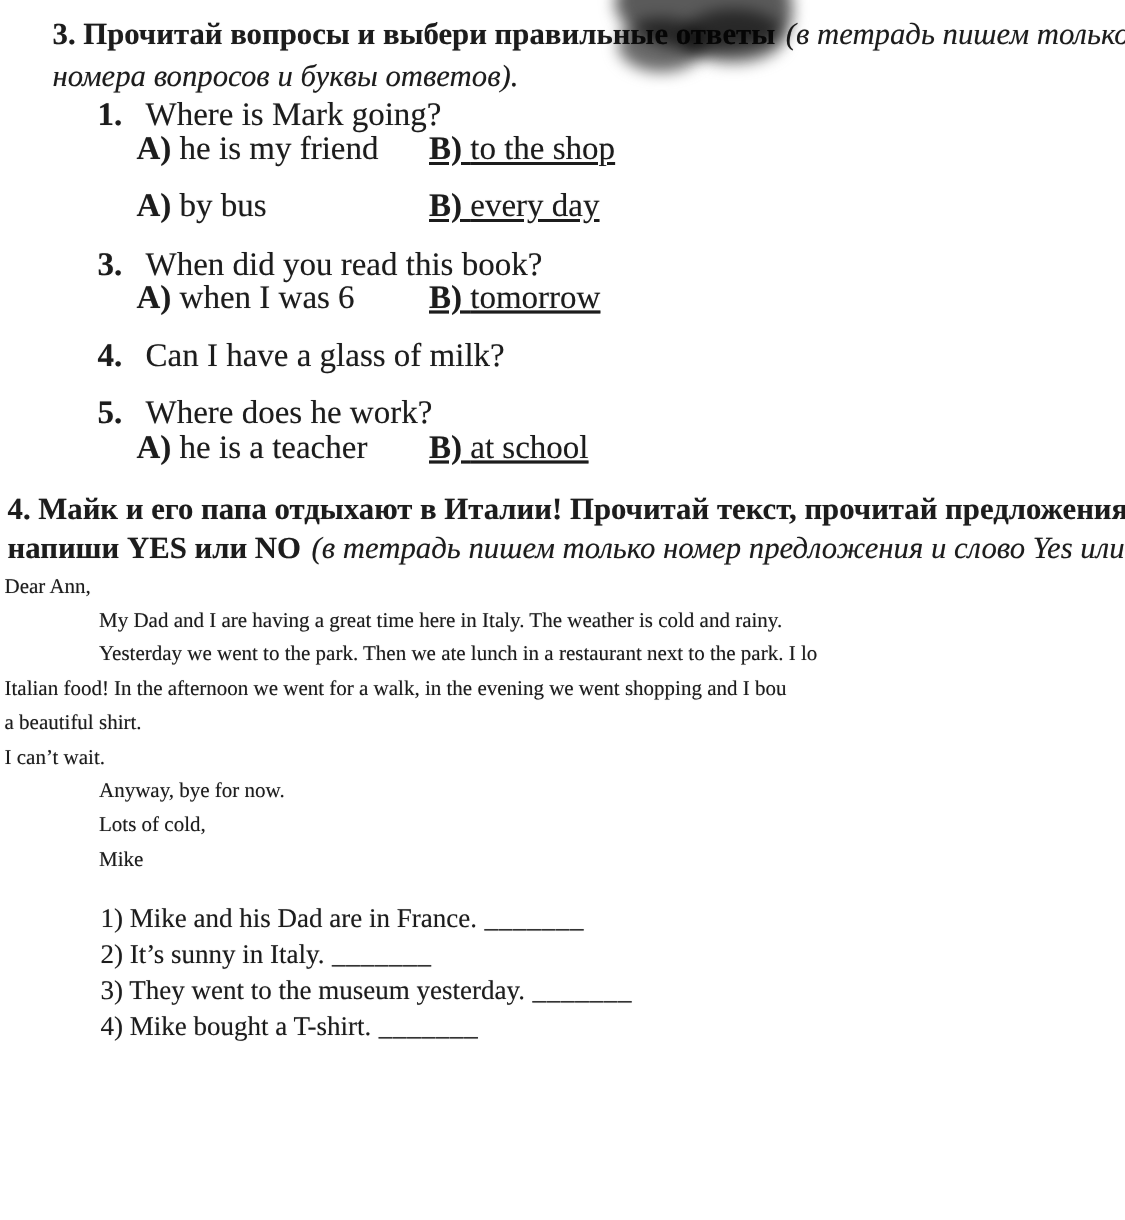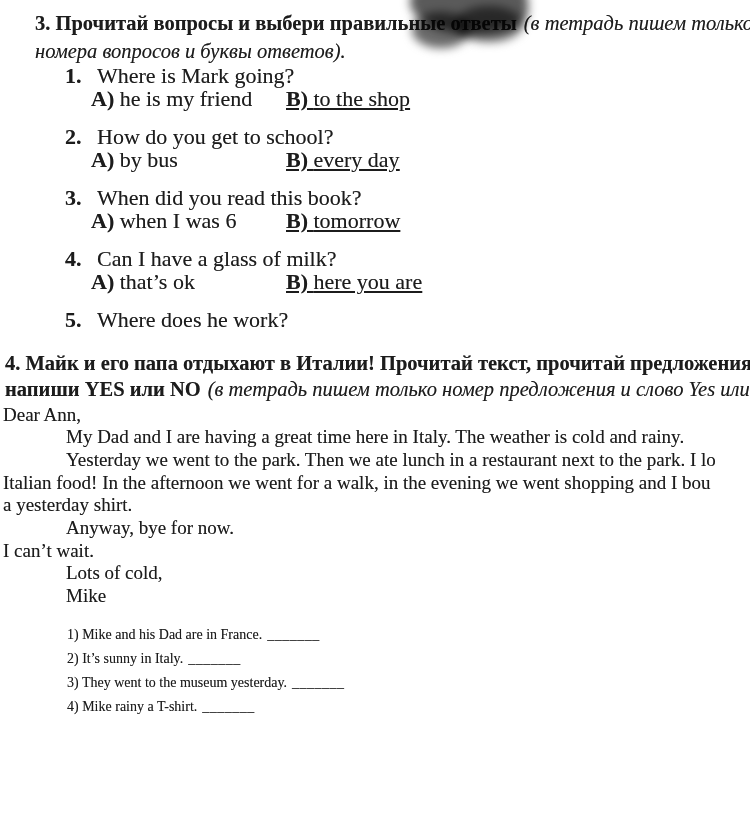--- a/index.html
+++ b/index.html
@@ -24,26 +24,26 @@
   .qblock{margin-left:65px;font-size:22px;line-height:22.5px;}
   .qblock + .qblock{margin-top:16px;}
   .qnum{display:inline-block;min-width:24px;margin-right:8px;}
   .opts{margin-left:26px;text-decoration:underline;}
   .optA{display:inline-block;width:195px;}
 
   
   .h4{margin-top:18px;margin-left:5px;font-size:20.5px;line-height:26px;}
 
   
-  .letter{margin-top:2px;font-size:19px;line-height:22.7px;}
+  .letter{margin-top:2px;font-size:14px;line-height:22.7px;}
   .lline{margin-left:3px;white-space:nowrap;}
   .lline.ind{margin-left:66px;}
 
   
-  .statements{margin-top:15px;margin-left:67px;font-size:14px;line-height:24px;}
+  .statements{margin-top:15px;margin-left:67px;font-size:18px;line-height:24px;}
   .blank{margin-left:5px;letter-spacing:0.5px;}
 
   
   .smudge{position:absolute;left:0;top:0;width:750px;height:0;pointer-events:none;}
   .smudge i{position:absolute;display:block;mix-blend-mode:multiply;filter:blur(5px);}
   .smudge .s1{left:410px;top:-26px;width:118px;height:60px;background:#5a5a5a;border-radius:50% 50% 45% 55% / 50% 50% 40% 60%;}
   .smudge .s2{left:412px;top:12px;width:58px;height:36px;background:#6a6a6a;border-radius:50%;}
   .smudge .s3{left:455px;top:6px;width:68px;height:36px;background:#707070;border-radius:50%;}
 </style>
 </head>
@@ -61,83 +61,80 @@
   <div class="qblock">
     <div>
       <span class="qnum b">1.</span><span>Where is Mark going?</span>
     </div>
     <div class="opts">
       <span class="optA"><span class="b">A)</span> <span>he is my friend</span></span><span><span class="b">B)</span> <span>to the shop</span></span>
     </div>
   </div>
 
   <div class="qblock">
-    <div>
-      <span class="qnum b">2.</span><span>How do you get to school?</span>
-    </div>
     <div class="opts">
       <span class="optA"><span class="b">A)</span> <span>by bus</span></span><span><span class="b">B)</span> <span>every day</span></span>
     </div>
   </div>
 
   <div class="qblock">
     <div>
       <span class="qnum b">3.</span><span>When did you read this book?</span>
     </div>
     <div class="opts">
       <span class="optA"><span class="b">A)</span> <span>when I was 6</span></span><span><span class="b">B)</span> <span>tomorrow</span></span>
     </div>
   </div>
 
   <div class="qblock">
     <div>
       <span class="qnum b">4.</span><span>Can I have a glass of milk?</span>
     </div>
-    <div class="opts">
-      <span class="optA"><span class="b">A)</span> <span>that’s ok</span></span><span><span class="b">B)</span> <span>here you are</span></span>
-    </div>
   </div>
 
   <div class="qblock">
     <div>
       <span class="qnum b">5.</span><span>Where does he work?</span>
+    </div>
+    <div class="opts">
+      <span class="optA"><span class="b">A)</span> <span>he is a teacher</span></span><span><span class="b">B)</span> <span>at school</span></span>
     </div>
   </div>
 
   <div class="h4">
     <div class="b nowrap">4. Майк и его папа отдыхают в Италии! Прочитай текст, прочитай предложения и</div>
     <div class="nowrap">
       <span class="b">напиши YES или NO</span><span class="i gap">(в тетрадь пишем только номер предложения и слово Yes или No</span>
     </div>
   </div>
 
   <div class="letter">
     <div class="lline">Dear Ann,</div>
     <div class="lline ind">My Dad and I are having a great time here in Italy. The weather is cold and rainy.</div>
     <div class="lline ind">Yesterday we went to the park. Then we ate lunch in a restaurant next to the park. I lo</div>
     <div class="lline">Italian food! In the afternoon we went for a walk, in the evening we went shopping and I bou</div>
-    <div class="lline">a yesterday shirt.</div>
+    <div class="lline">a beautiful shirt.</div>
+    <div class="lline">I can’t wait.</div>
     <div class="lline ind">Anyway, bye for now.</div>
-    <div class="lline">I can’t wait.</div>
     <div class="lline ind">Lots of cold,</div>
     <div class="lline ind">Mike</div>
   </div>
 
   <div class="statements">
     <div class="stmt">
       <span>1)</span> <span>Mike and his Dad are in France.</span><span class="blank">_______</span>
     </div>
     <div class="stmt">
       <span>2)</span> <span>It’s sunny in Italy.</span><span class="blank">_______</span>
     </div>
     <div class="stmt">
       <span>3)</span> <span>They went to the museum yesterday.</span><span class="blank">_______</span>
     </div>
     <div class="stmt">
-      <span>4)</span> <span>Mike rainy a T-shirt.</span><span class="blank">_______</span>
+      <span>4)</span> <span>Mike bought a T-shirt.</span><span class="blank">_______</span>
     </div>
   </div>
 
   <div class="smudge">
     <i class="s1"></i>
     <i class="s2"></i>
     <i class="s3"></i>
   </div>
 
 </div>

